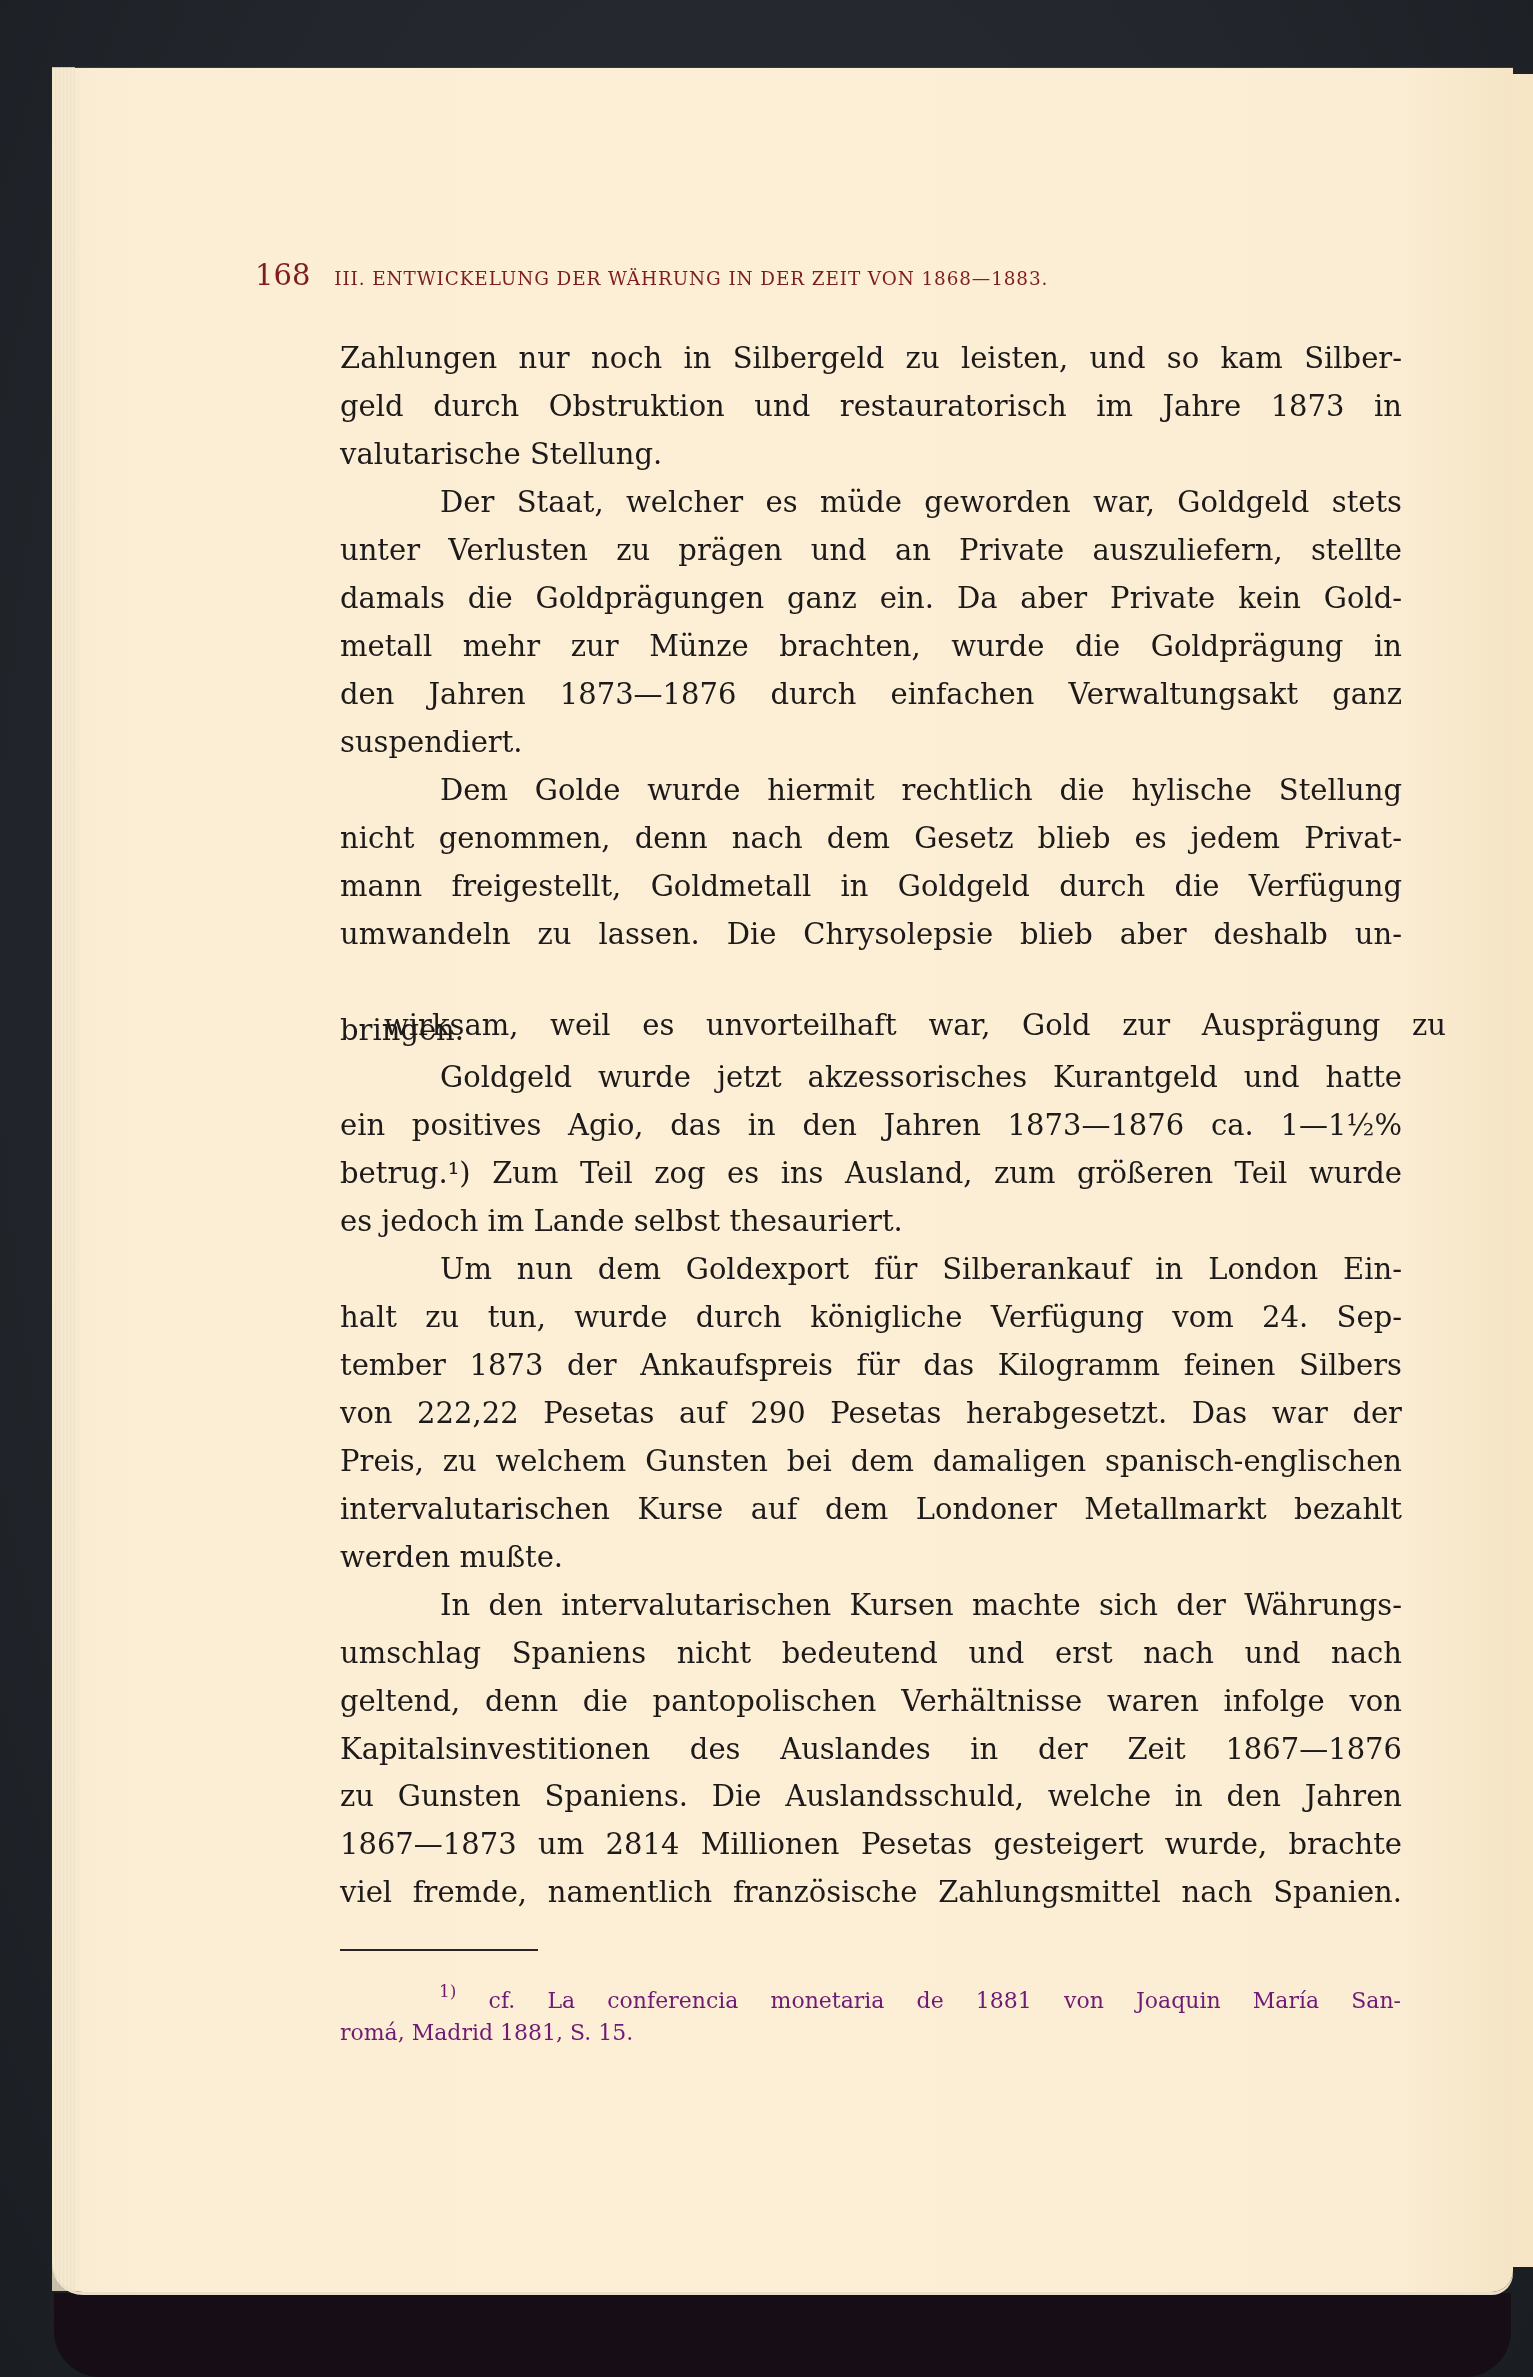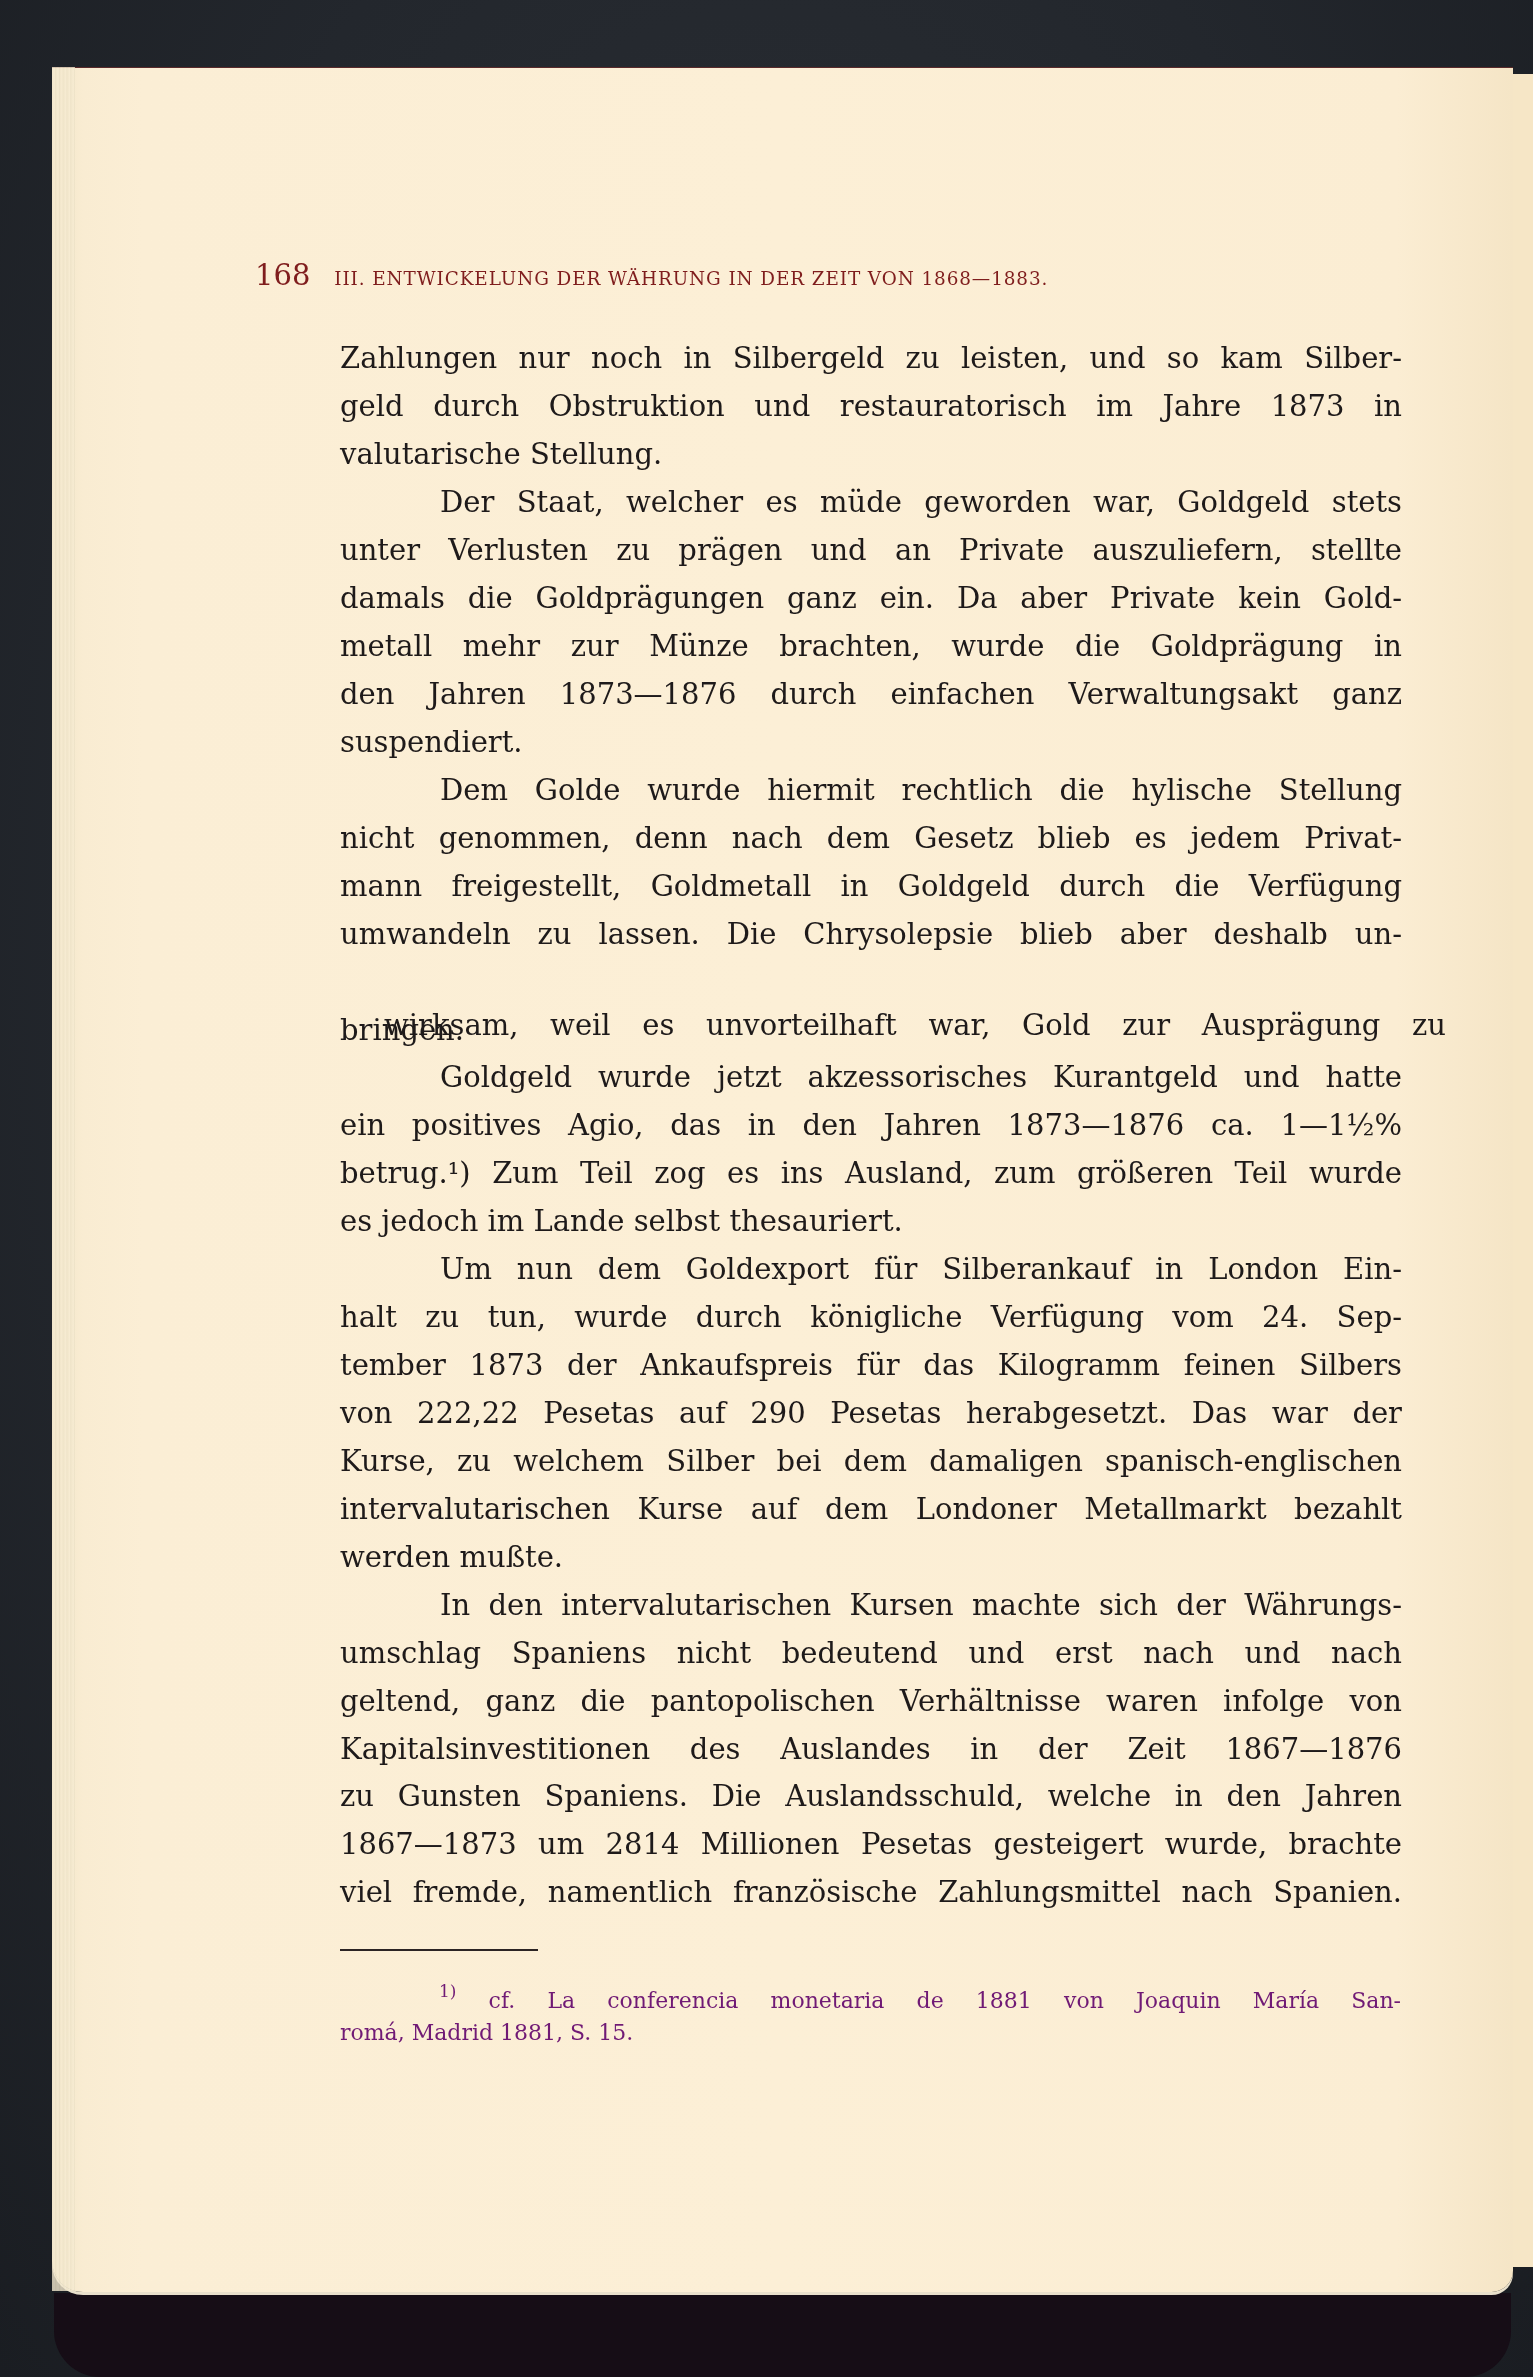--- a/index.html
+++ b/index.html
@@ -90,26 +90,26 @@
     <div class="line" style="top: 1004px; margin-left: 44px;">wirksam, weil es unvorteilhaft war, Gold zur Ausprägung zu</div>
     <div class="line last" style="top: 1009px;">bringen.</div>
     <div class="line indent" style="top: 1056px;">Goldgeld wurde jetzt akzessorisches Kurantgeld und hatte</div>
     <div class="line" style="top: 1104px;">ein positives Agio, das in den Jahren 1873—1876 ca. 1—1½%</div>
     <div class="line" style="top: 1152px;">betrug.¹) Zum Teil zog es ins Ausland, zum größeren Teil wurde</div>
     <div class="line last" style="top: 1200px;">es jedoch im Lande selbst thesauriert.</div>
     <div class="line indent" style="top: 1248px;">Um nun dem Goldexport für Silberankauf in London Ein-</div>
     <div class="line" style="top: 1296px;">halt zu tun, wurde durch königliche Verfügung vom 24. Sep-</div>
     <div class="line" style="top: 1344px;">tember 1873 der Ankaufspreis für das Kilogramm feinen Silbers</div>
     <div class="line" style="top: 1392px;">von 222,22 Pesetas auf 290 Pesetas herabgesetzt. Das war der</div>
-    <div class="line" style="top: 1440px;">Kurse, zu welchem Silber bei dem damaligen spanisch-englischen</div>
+    <div class="line" style="top: 1440px;">Preis, zu welchem Gunsten bei dem damaligen spanisch-englischen</div>
     <div class="line" style="top: 1488px;">intervalutarischen Kurse auf dem Londoner Metallmarkt bezahlt</div>
     <div class="line last" style="top: 1536px;">werden mußte.</div>
     <div class="line indent" style="top: 1584px;">In den intervalutarischen Kursen machte sich der Währungs-</div>
     <div class="line" style="top: 1632px;">umschlag Spaniens nicht bedeutend und erst nach und nach</div>
-    <div class="line" style="top: 1680px;">geltend, ganz die pantopolischen Verhältnisse waren infolge von</div>
+    <div class="line" style="top: 1680px;">geltend, denn die pantopolischen Verhältnisse waren infolge von</div>
     <div class="line" style="top: 1728px;">Kapitalsinvestitionen des Auslandes in der Zeit 1867—1876</div>
     <div class="line" style="top: 1775px;">zu Gunsten Spaniens. Die Auslandsschuld, welche in den Jahren</div>
     <div class="line" style="top: 1823px;">1867—1873 um 2814 Millionen Pesetas gesteigert wurde, brachte</div>
     <div class="line" style="top: 1871px;">viel fremde, namentlich französische Zahlungsmittel nach Spanien.</div>
   </div>
 
 <div class="fn-rule"></div>
 <div class="fn-line" style="left:439px; top:1985px; width:962px;">
   <sup class="fnref">1)</sup>
   <span>cf. La conferencia monetaria de 1881 von Joaquin María San-</span>

